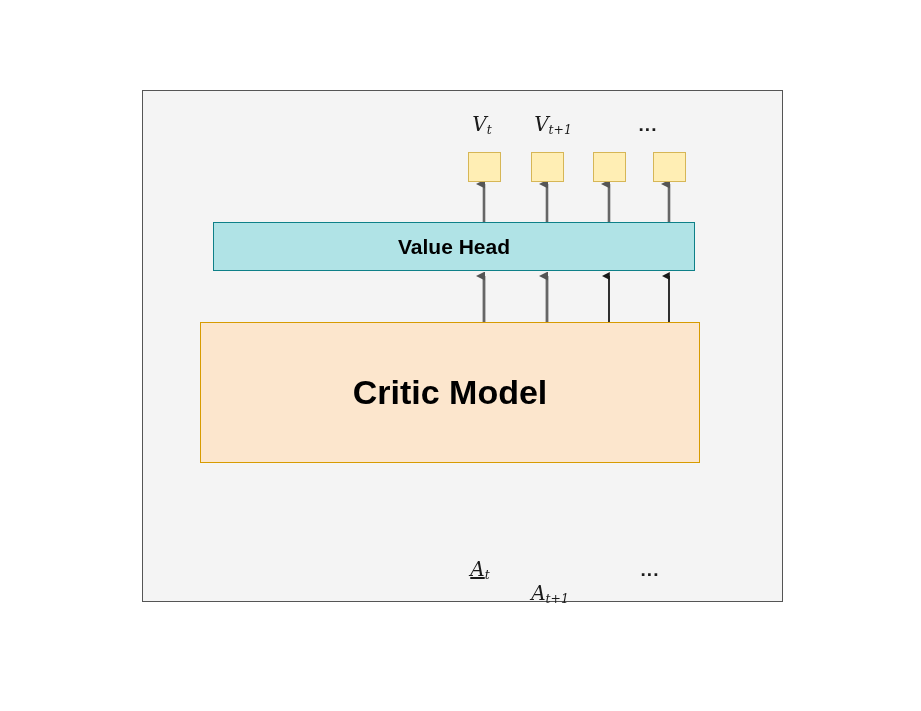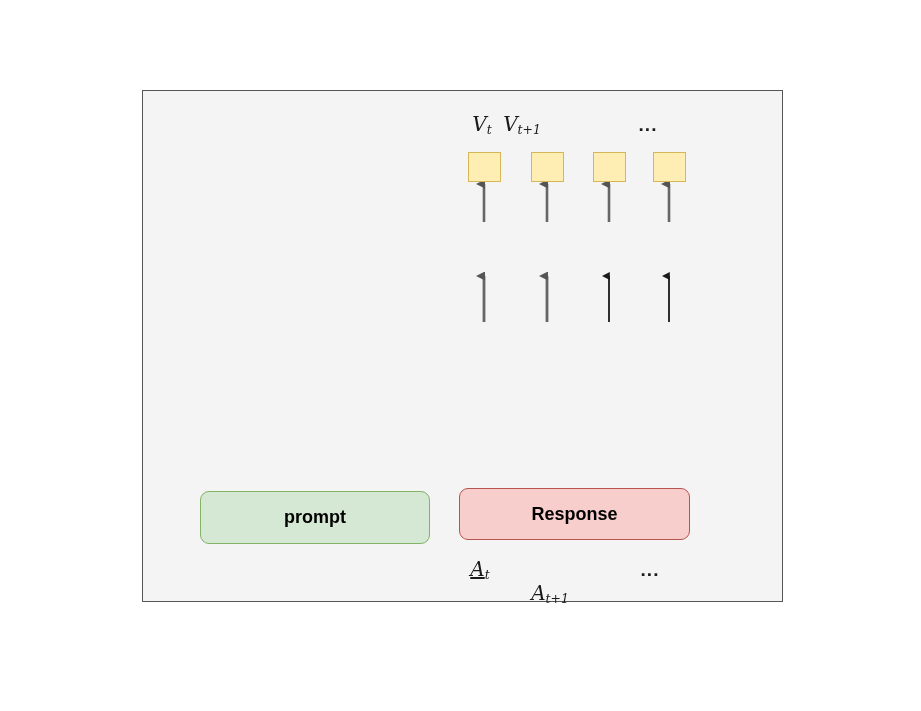--- a/index.html
+++ b/index.html
@@ -182,38 +182,38 @@
       <line x1="484" y1="322" x2="484" y2="276" stroke="#666666" stroke-width="2.8" marker-end="url(#ah-gray)"></line>
       <line x1="547" y1="322" x2="547" y2="276" stroke="#666666" stroke-width="2.8" marker-end="url(#ah-gray)"></line>
       <line x1="609" y1="322" x2="609" y2="276" stroke="#1a1a1a" stroke-width="1.8" marker-end="url(#ah-dark)"></line>
       <line x1="669" y1="322" x2="669" y2="276" stroke="#1a1a1a" stroke-width="1.8" marker-end="url(#ah-dark)"></line>
     </g>
   </svg>
 
   <div class="mathlabel" style="left:482px; top:112px;">
     <span>V</span><sub>t</sub>
   </div>
-  <div class="mathlabel" style="left:522px; top:112px;">
+  <div class="mathlabel" style="left:553px; top:112px;">
     <span>V</span><sub>t+1</sub>
   </div>
   <div class="ellipsis" style="left:648px; top:114px;">...</div>
 
   <div class="vbox" style="left:468px; top:152px;"></div>
   <div class="vbox" style="left:531px; top:152px;"></div>
   <div class="vbox" style="left:593px; top:152px;"></div>
   <div class="vbox" style="left:653px; top:152px;"></div>
 
-
-
-  <div class="prompt-box">
-    <span>prompt</span>
-  </div>
-  <div class="response-box">
-    <span>Response</span>
-  </div>
+  <div class="value-head">
+    <span>Value Head</span>
+  </div>
+
+  <div class="critic-model">
+    <span>Critic Model</span>
+  </div>
+
 
   <div class="mathlabel" style="left:480px; top:557px;text-decoration:underline;">
     <span>A</span><sub>t</sub>
   </div>
   <div class="mathlabel" style="left:550px; top:581px;">
     <span>A</span><sub>t+1</sub>
   </div>
   <div class="ellipsis" style="left:650px; top:559px;">...</div>
 
 </div>

